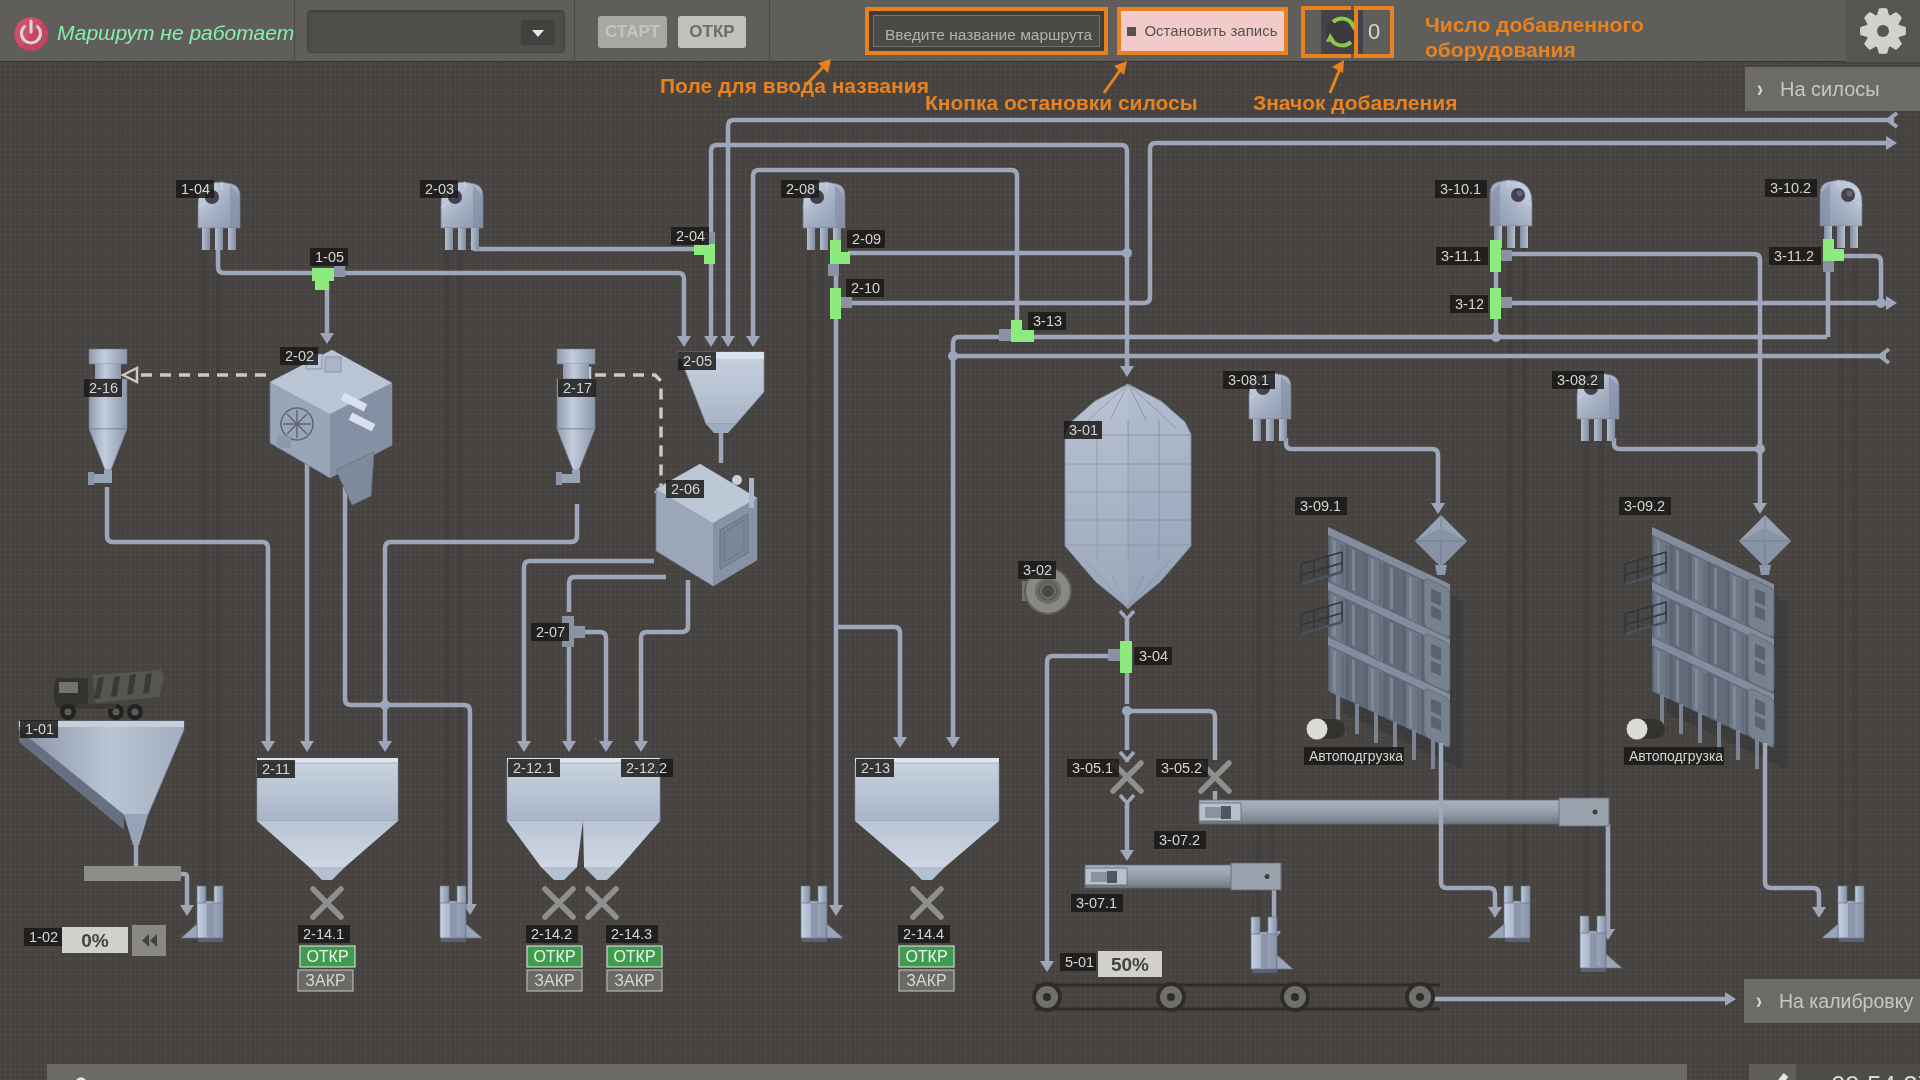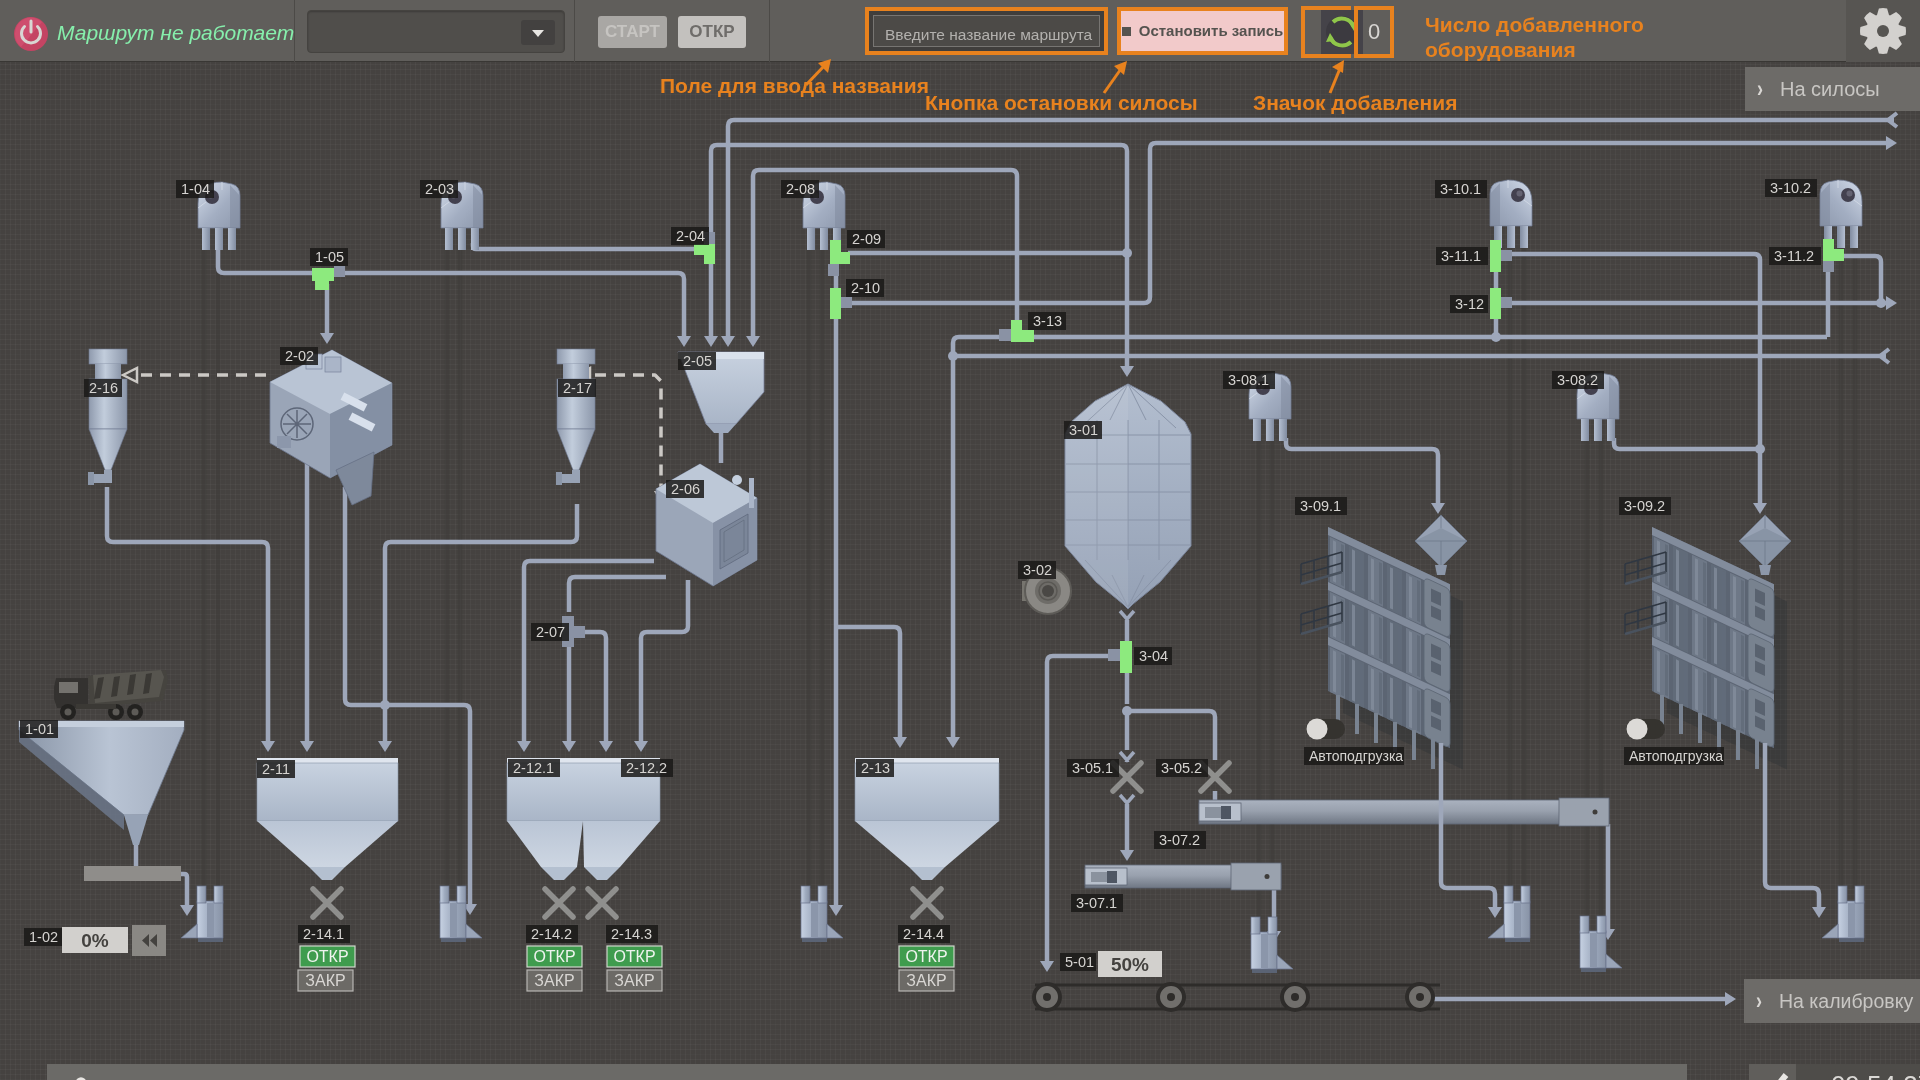--- a/index.html
+++ b/index.html
@@ -24,21 +24,21 @@
 .hbtn { position:absolute; top:16px; height:32px; border-radius:3px; font-size:17px; font-weight:bold;
   display:flex; align-items:center; justify-content:center;margin-left:12px; }
 #bstart { left:586px; width:69px; background:#a9a7a4; color:#c6c4c1; }
 #bstop { left:666px; width:68px; background:#c3c1be; color:#6f6d6a; }
 .obox { position:absolute; border:4px solid #e8821e;padding-left:16px; }
 #inpbox { left:865px; top:7px; width:243px; height:48px; background:#403e3c; }
 #inpbox .inner { position:absolute; left:4px; top:4px; right:4px; bottom:4px; background:#4c4a47;
   border:1px solid #777572; color:#b3b1ae; font-size:15.5px; line-height:37px; padding-left:11px; white-space:nowrap; overflow:hidden; }
 #stopbox { left:1117px; top:7px; width:171px; height:48px; background:#f2caca; }
 #stopbox .inner { position:absolute; left:0; top:0; right:0; bottom:0; background:#f2caca;
-  color:#55534f; font-size:15px; line-height:39px; text-align:center;font-weight:bold; }
+  color:#55534f; font-size:15px; line-height:39px; text-align:center; }
 #stopbox .sq { display:inline-block; width:9px; height:9px; background:#55534f; margin-right:8px; }
 #addbox { left:1301px; top:6px; width:50px; height:52px; }
 #zerobox { left:1354px; top:6px; width:40px; height:52px; }
 #zerobox .inner { position:absolute; inset:0; color:#d8d6d3; font-size:22px; text-align:center; line-height:44px; }
 #cnt { position:absolute; left:1425px; top:12px; width:260px; color:#e8821e; font-size:21px; font-weight:bold; line-height:25px; }
 #gearwrap { position:absolute; left:1846px; top:0; width:74px; height:62px; background:#575552; }
 .ann { position:absolute; color:#e8821e; font-size:21px; font-weight:bold; }
 .navbtn { position:absolute; height:44px; background:#6d6b68; color:#c8c6c3; font-size:20px;
   display:flex; align-items:center; }
 .navbtn .ch { color:#d8d6d3; font-size:18px; margin:0 17px 0 12px; transform:scaleY(1.3); font-weight:bold;}

